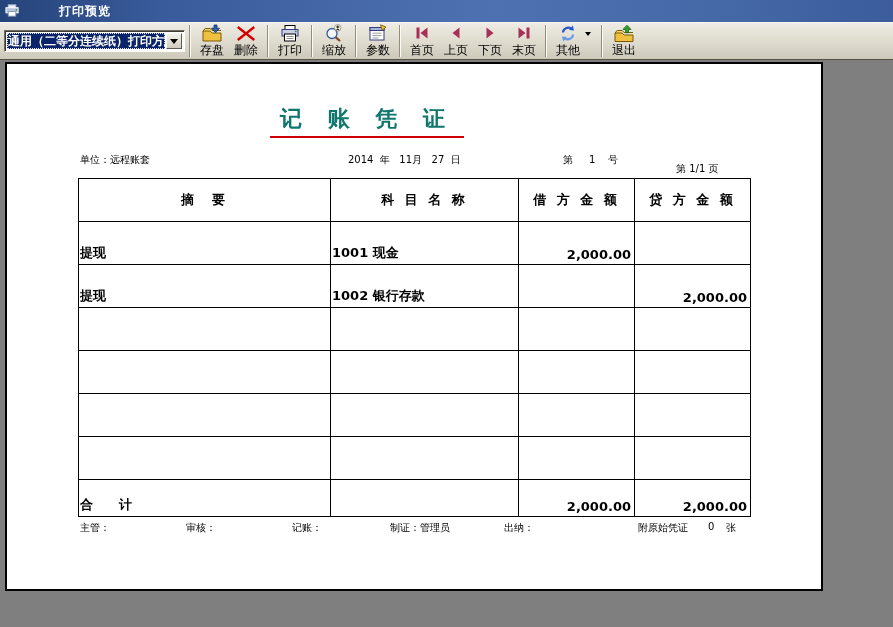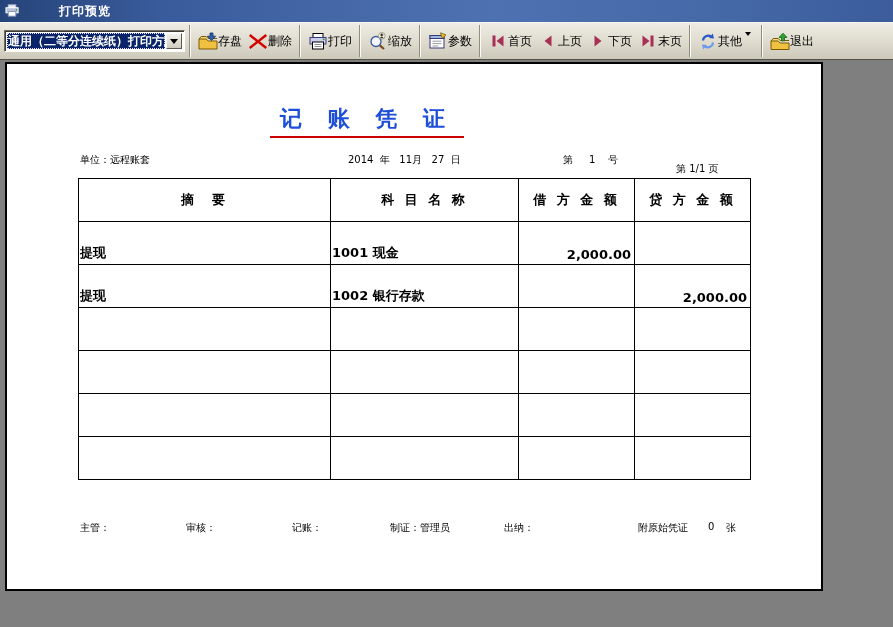--- a/index.html
+++ b/index.html
@@ -23,35 +23,35 @@
     box-shadow: inset 1px 1px 0 #3c3a34; display: flex; align-items: stretch; padding: 2px; }
   .combo-text { flex: 1; background: #0a246a; color: #fff; font-size: 12px; font-weight: bold;
     line-height: 16px; padding: 0 1px; overflow: hidden; white-space: nowrap;
     outline: 1px dotted #e8e4ff; outline-offset: -1px; }
   .combo-btn { width: 16px; margin-left: 1px; background: linear-gradient(180deg,#f4f2ec,#cfccbf);
     border: 1px solid; border-color: #fdfdfb #5f5c52 #5f5c52 #fdfdfb;
     display: flex; align-items: center; justify-content: center; }
   .arr-down { width: 0; height: 0; border-left: 4px solid transparent; border-right: 4px solid transparent;
     border-top: 5px solid #000; }
   .sep { width: 2px; height: 32px; margin: 0 4px; border-left: 1px solid #918d7f; border-right: 1px solid #fbfaf6; }
-  .tbtn { display: flex; flex-direction: row; align-items: center; justify-content: flex-start;
+  .tbtn { display: flex; flex-direction: column; align-items: center; justify-content: flex-start;
     min-width: 34px; height: 36px; padding: 1px 3px; cursor: default; }
   .tbtn .lbl { font-size: 12px; color: #000; line-height: 15px; white-space: nowrap; }
   .icon18 { width: 20px; height: 19px; display: block; }
   .caret-btn { width: 10px; height: 20px; display: flex; align-items: center; margin: 0 2px 14px 0; }
   .caret { width: 0; height: 0; border-left: 3.5px solid transparent; border-right: 3.5px solid transparent;
     border-top: 4px solid #000; }
 
   
   .preview { position: absolute; top: 61px; left: 0; right: 0; bottom: 0; background: #7f7f7f; }
   .page { position: absolute; left: 5px; top: 1px; width: 818px; height: 529px;
     background: #fff; border: 2px solid #000; }
   .page * { color: #000; }
   .doc-title { position: absolute; top: 40px; left: 0; right: 94px; text-align: center; }
-  .doc-title span { display: inline-block; color: #1d4ed8; font-size: 22px; font-weight: bold;
+  .doc-title span { display: inline-block; color: #0f766e; font-size: 22px; font-weight: bold;
     letter-spacing: 9px; white-space: pre; border-bottom: 2px solid #cc0000; padding: 0 10px 2px 10px; }
   .infoline span, .footline span { position: absolute; font-size: 10px; font-weight: normal; white-space: pre; text-align: right; }
 
   .vtable { position: absolute; left: 71px; top: 114px; border-collapse: collapse;
     table-layout: fixed; width: 672px; border: 1px solid #14532d; }
   .vtable td { border: 1px solid #000; font-size: 13px; font-weight: bold; overflow: hidden; }
   .vtable tr.hrow { height: 43px; }
   .vtable tr.hrow td { text-align: center; vertical-align: middle; white-space: pre; letter-spacing: 3px; }
   .vtable tr.drow { height: 43px; }
   .vtable tr.trow { height: 37px; }
@@ -253,20 +253,26 @@
           <td class="txt"></td>
           <td class="num"></td>
           <td class="num"></td>
         </tr>
         <tr class="drow">
           <td class="txt"></td>
           <td class="txt"></td>
           <td class="num"></td>
           <td class="num"></td>
         </tr>
+        <tr class="trow">
+          <td class="txt">合　　计</td>
+          <td class="txt"></td>
+          <td class="num">2,000.00</td>
+          <td class="num">2,000.00</td>
+        </tr>
       </tbody>
         </table>
 
       <div class="footline">
         <span style="left:73px;  top:457px;">主管：</span>
         <span style="left:179px; top:457px;">审核：</span>
         <span style="left:285px; top:457px;">记账：</span>
         <span style="left:383px; top:457px;">制证：管理员</span>
         <span style="left:497px; top:457px;">出纳：</span>
         <span style="left:631px; top:457px;">附原始凭证</span>

